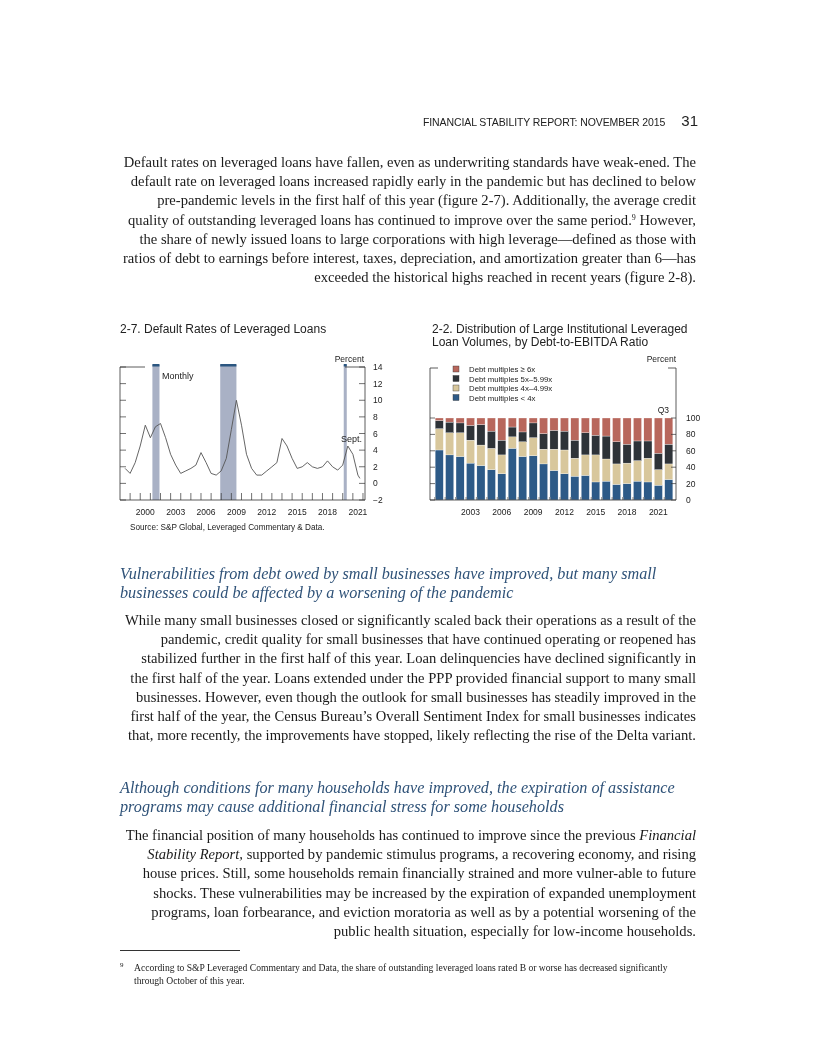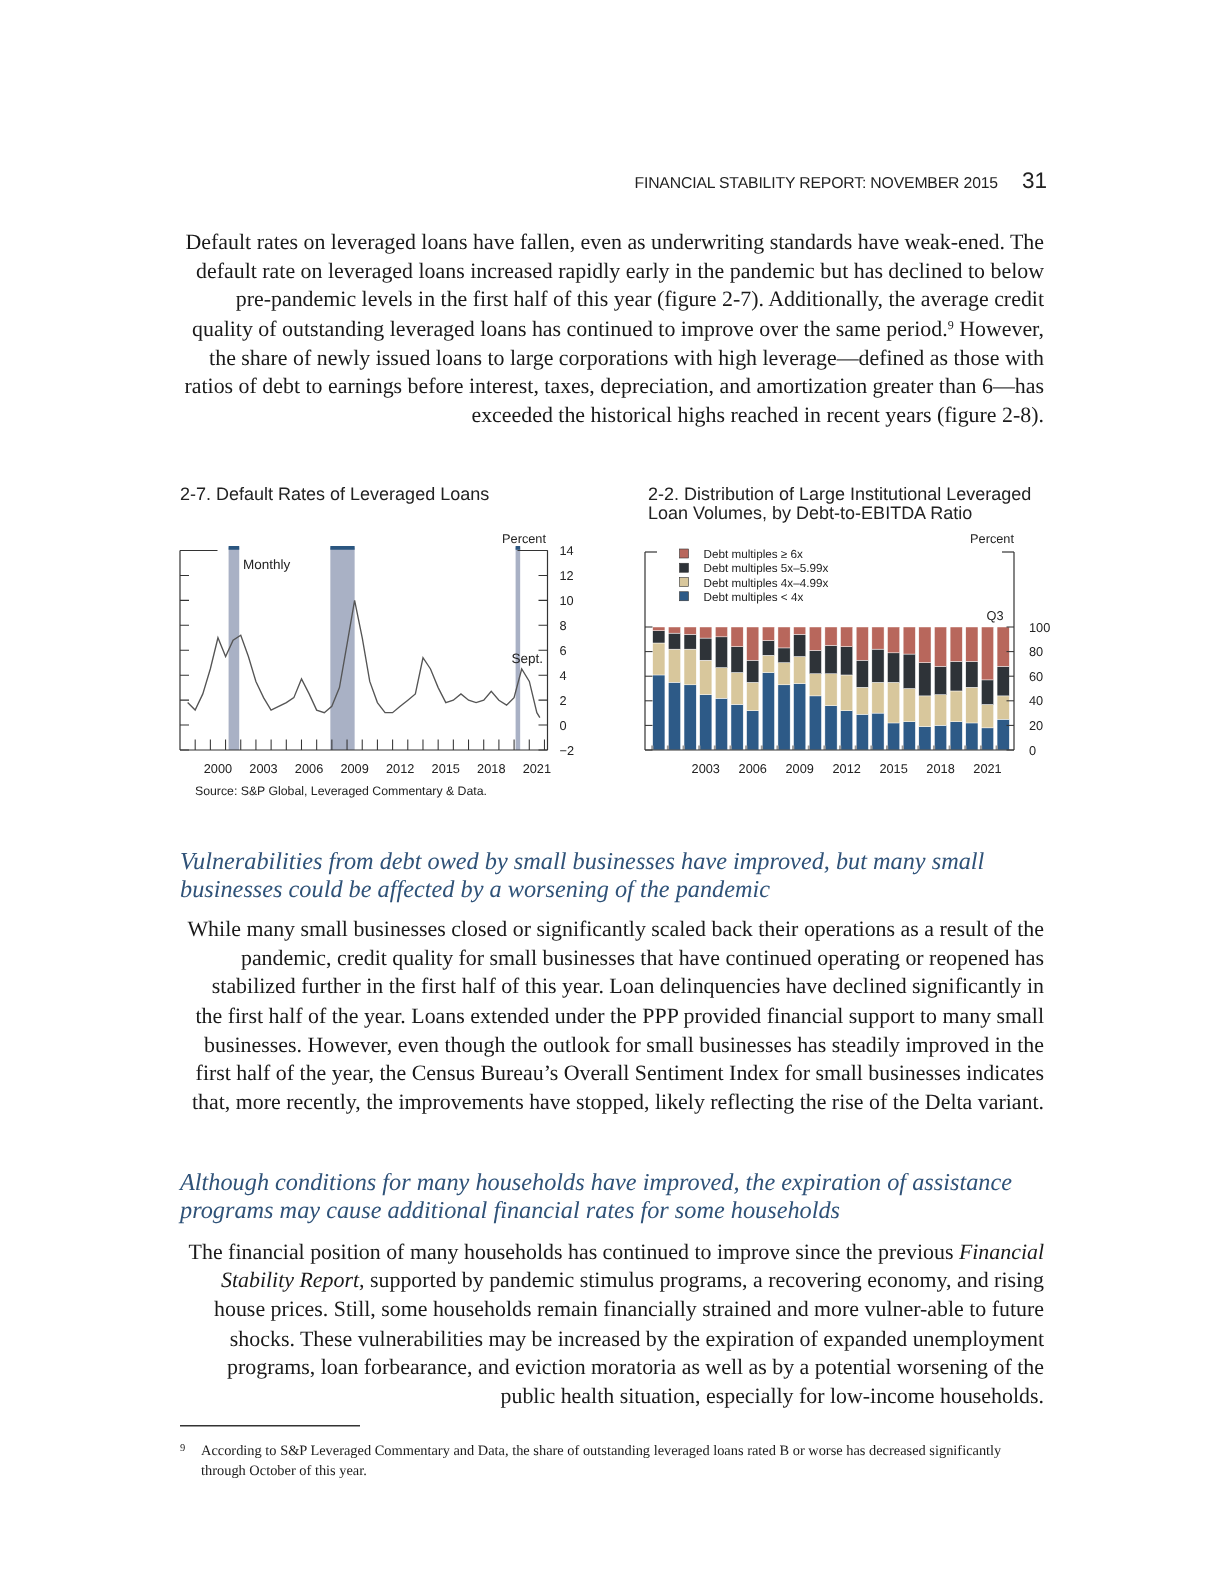--- a/index.html
+++ b/index.html
@@ -292,21 +292,21 @@
         <text x="207.04347826086956" y="165" font-size="8.5" text-anchor="middle">2018</text>
         <text x="238.3478260869565" y="165" font-size="8.5" text-anchor="middle">2021</text>
       </g>
   </svg>
 
   <div class="sec-head" style="top:565px;">Vulnerabilities from debt owed by small businesses have improved, but many small businesses could be affected by a worsening of the pandemic</div>
   <div class="body-text" style="top:611px;">
     <p>While many small businesses closed or significantly scaled back their operations as a result of the pandemic, credit quality for small businesses that have continued operating or reopened has stabilized further in the first half of this year. Loan delinquencies have declined significantly in the first half of the year. Loans extended under the PPP provided financial support to many small businesses. However, even though the outlook for small businesses has steadily improved in the first half of the year, the Census Bureau’s Overall Sentiment Index for small businesses indicates that, more recently, the improvements have stopped, likely reflecting the rise of the Delta variant.</p>
   </div>
 
-  <div class="sec-head" style="top:779px;">Although conditions for many households have improved, the expiration of assistance programs may cause additional financial rates for some households</div>
+  <div class="sec-head" style="top:779px;">Although conditions for many households have improved, the expiration of assistance programs may cause additional financial stress for some households</div>
   <div class="body-text" style="top:826px;">
     <p><span>The financial position of many households has continued to improve since the previous </span><i>Financial Stability Report,</i><span> supported by pandemic stimulus programs, a recovering economy, and rising house prices. Still, some households remain financially strained and more vulner-able to future shocks. These vulnerabilities may be increased by the expiration of expanded unemployment programs, loan forbearance, and eviction moratoria as well as by a potential worsening of the public health situation, especially for low-income households.</span></p>
   </div>
 
   <div class="footnote-rule"></div>
   <div class="footnote">
     <span class="fn-mark">9</span>
     <span class="fn-text">According to S&amp;P Leveraged Commentary and Data, the share of outstanding leveraged loans rated B or worse has decreased significantly through October of this year.</span>
   </div>
 </div>

